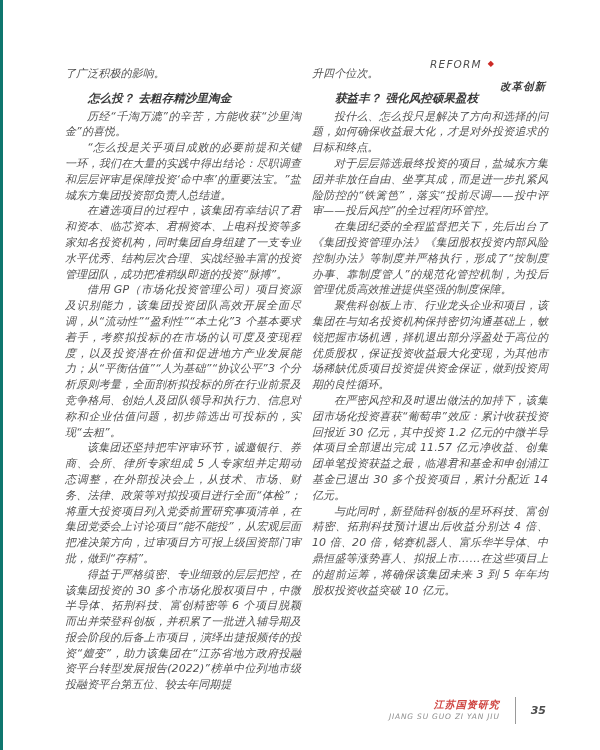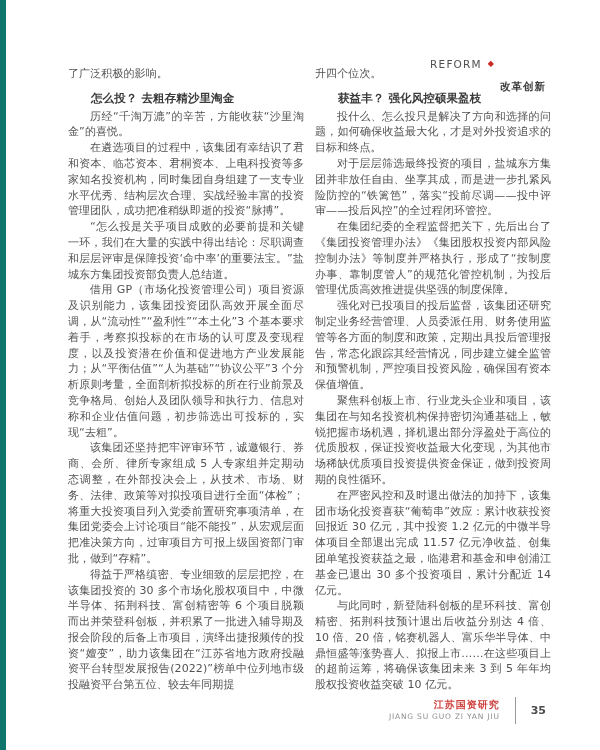--- a/index.html
+++ b/index.html
@@ -5,24 +5,25 @@
   html, body {
     margin: 0;
     padding: 0;
     background: #ffffff;
   }
   .page {
     position: relative;
     width: 600px;
     height: 750px;
     background: #ffffff;
-    border-left: 6px solid #0f766e;
+    border-left: 3px solid #0f766e;
     font-family: "DejaVu Sans", "Liberation Sans", sans-serif;
     overflow: hidden;
     box-sizing: border-box;
+    font-style: italic;
   }
   
   .running-head {
     position: absolute;
     top: 34px;
     right: 54px;
     display: flex;
     align-items: center;
     font-size: 10.5px;
     color: #4a4a4a;
@@ -122,34 +123,33 @@
     <span class="diamond">◆</span>
     <span class="section">改革创新</span>
   </div>
 
   <div class="columns">
 
     <div class="col">
       <p class="cont">了广泛积极的影响。</p>
       <h3>怎么投？ 去粗存精沙里淘金</h3>
       <p>历经“千淘万漉”的辛苦，方能收获“沙里淘金”的喜悦。</p>
+      <p>“怎么投是关乎项目成败的必要前提和关键一环，我们在大量的实践中得出结论：尽职调查和层层评审是保障投资‘命中率’的重要法宝。”盐城东方集团投资部负责人总结道。</p>
       <p>在遴选项目的过程中，该集团有幸结识了君和资本、临芯资本、君桐资本、上电科投资等多家知名投资机构，同时集团自身组建了一支专业水平优秀、结构层次合理、实战经验丰富的投资管理团队，成功把准稍纵即逝的投资“脉搏”。</p>
-      <p>“怎么投是关乎项目成败的必要前提和关键一环，我们在大量的实践中得出结论：尽职调查和层层评审是保障投资‘命中率’的重要法宝。”盐城东方集团投资部负责人总结道。</p>
       <p>借用 GP（市场化投资管理公司）项目资源及识别能力，该集团投资团队高效开展全面尽调，从“流动性”“盈利性”“本土化”3 个基本要求着手，考察拟投标的在市场的认可度及变现程度，以及投资潜在价值和促进地方产业发展能力；从“平衡估值”“人为基础”“协议公平”3 个分析原则考量，全面剖析拟投标的所在行业前景及竞争格局、创始人及团队领导和执行力、信息对称和企业估值问题，初步筛选出可投标的，实现“去粗”。</p>
       <p>该集团还坚持把牢评审环节，诚邀银行、券商、会所、律所专家组成 5 人专家组并定期动态调整，在外部投决会上，从技术、市场、财务、法律、政策等对拟投项目进行全面“体检”；将重大投资项目列入党委前置研究事项清单，在集团党委会上讨论项目“能不能投”，从宏观层面把准决策方向，过审项目方可报上级国资部门审批，做到“存精”。</p>
       <p>得益于严格缜密、专业细致的层层把控，在该集团投资的 30 多个市场化股权项目中，中微半导体、拓荆科技、富创精密等 6 个项目脱颖而出并荣登科创板，并积累了一批进入辅导期及报会阶段的后备上市项目，演绎出捷报频传的投资“嬗变”，助力该集团在“江苏省地方政府投融资平台转型发展报告(2022)”榜单中位列地市级投融资平台第五位、较去年同期提</p>
     </div>
 
     <div class="col">
       <p class="cont">升四个位次。</p>
       <h3>获益丰？ 强化风控硕果盈枝</h3>
       <p>投什么、怎么投只是解决了方向和选择的问题，如何确保收益最大化，才是对外投资追求的目标和终点。</p>
       <p>对于层层筛选最终投资的项目，盐城东方集团并非放任自由、坐享其成，而是进一步扎紧风险防控的“铁篱笆”，落实“投前尽调——投中评审——投后风控”的全过程闭环管控。</p>
       <p>在集团纪委的全程监督把关下，先后出台了《集团投资管理办法》《集团股权投资内部风险控制办法》等制度并严格执行，形成了“按制度办事、靠制度管人”的规范化管控机制，为投后管理优质高效推进提供坚强的制度保障。</p>
-      <p>强化对已投项目的投后监督，该集团还研究制定业务经营管理、人员委派任用、财务使用监管等各方面的制度和政策，定期出具投后管理报告，常态化跟踪其经营情况，同步建立健全监管和预警机制，严控项目投资风险，确保国有资本保值增值。</p>
       <p>聚焦科创板上市、行业龙头企业和项目，该集团在与知名投资机构保持密切沟通基础上，敏锐把握市场机遇，择机退出部分浮盈处于高位的优质股权，保证投资收益最大化变现，为其他市场稀缺优质项目投资提供资金保证，做到投资周期的良性循环。</p>
       <p>在严密风控和及时退出做法的加持下，该集团市场化投资喜获“葡萄串”效应：累计收获投资回报近 30 亿元，其中投资 1.2 亿元的中微半导体项目全部退出完成 11.57 亿元净收益、创集团单笔投资获益之最，临港君和基金和申创浦江基金已退出 30 多个投资项目，累计分配近 14 亿元。</p>
       <p>与此同时，新登陆科创板的星环科技、富创精密、拓荆科技预计退出后收益分别达 4 倍、10 倍、20 倍，铭赛机器人、富乐华半导体、中鼎恒盛等涨势喜人、拟报上市……在这些项目上的超前运筹，将确保该集团未来 3 到 5 年年均股权投资收益突破 10 亿元。</p>
     </div>
 
   </div>
 
   <div class="footer">
     <div class="journal">
       <div class="journal-cn">江苏国资研究</div>

